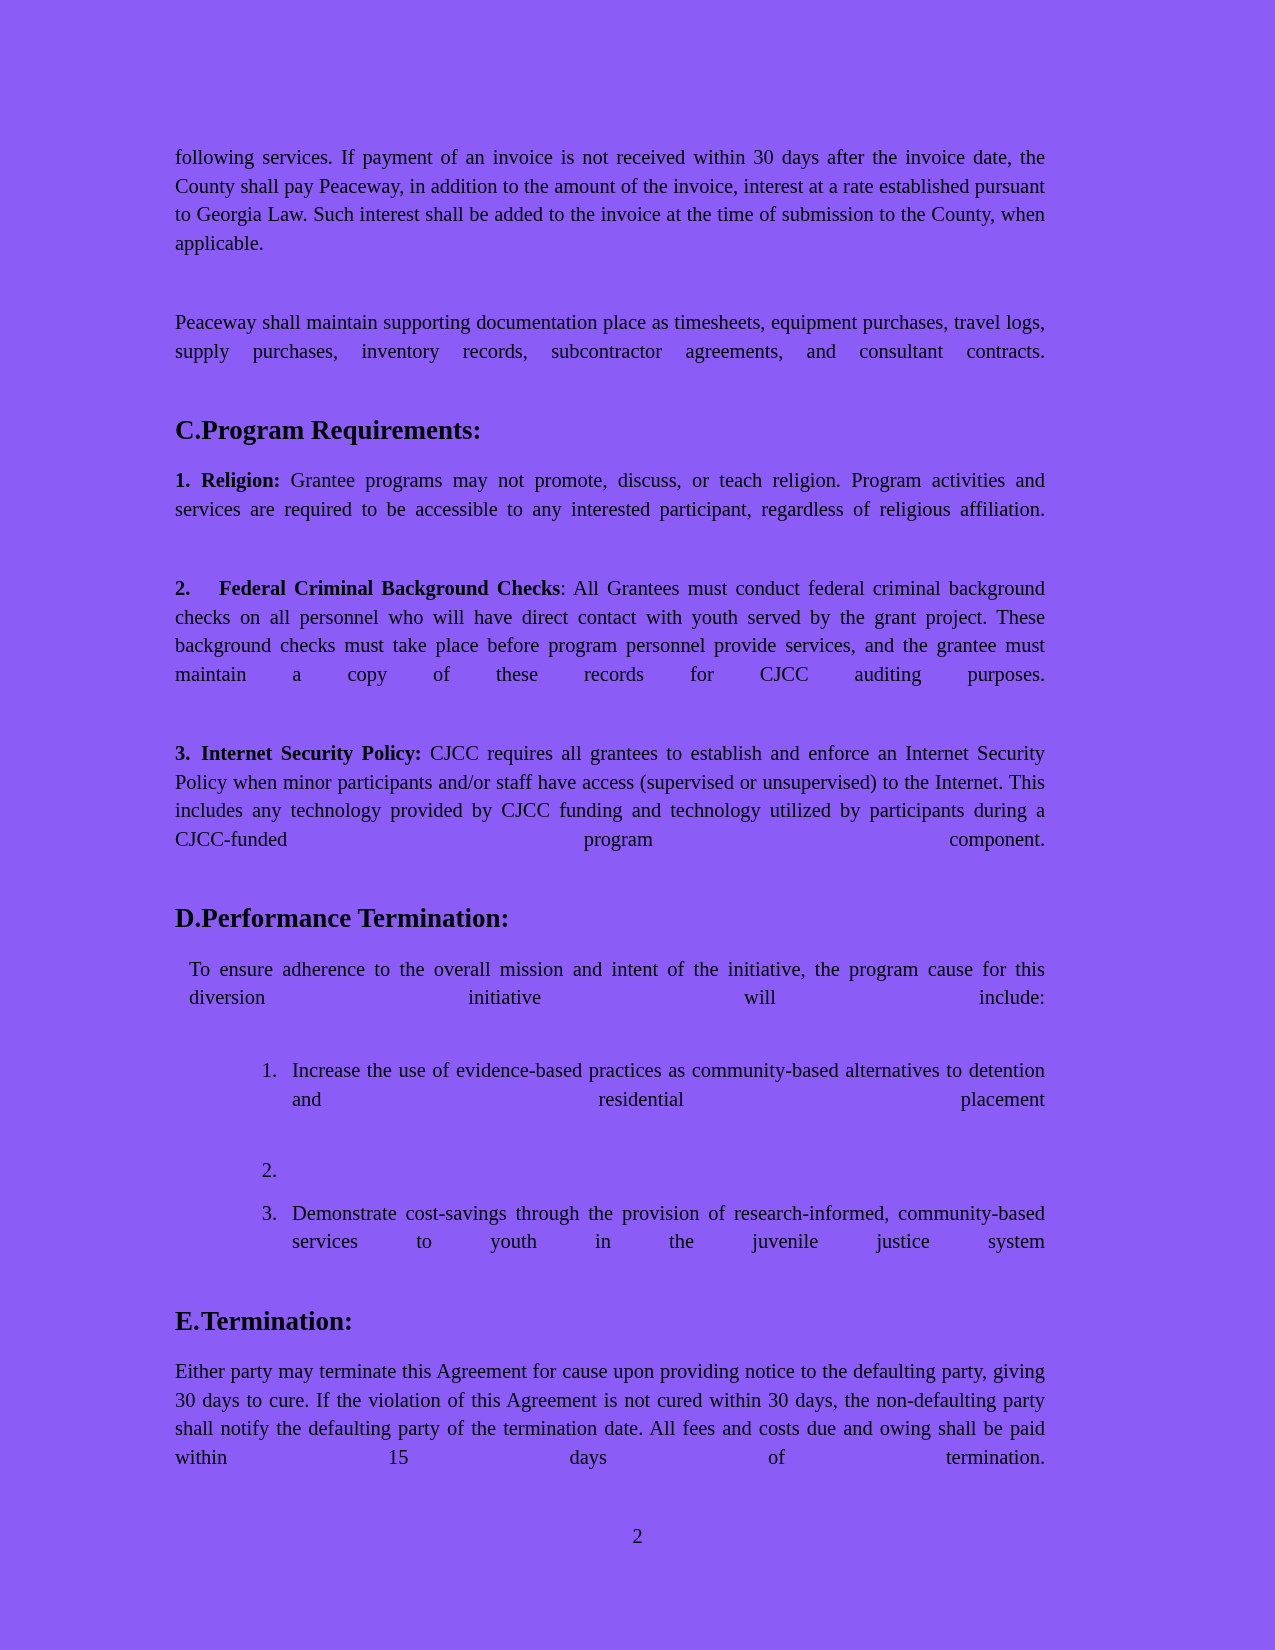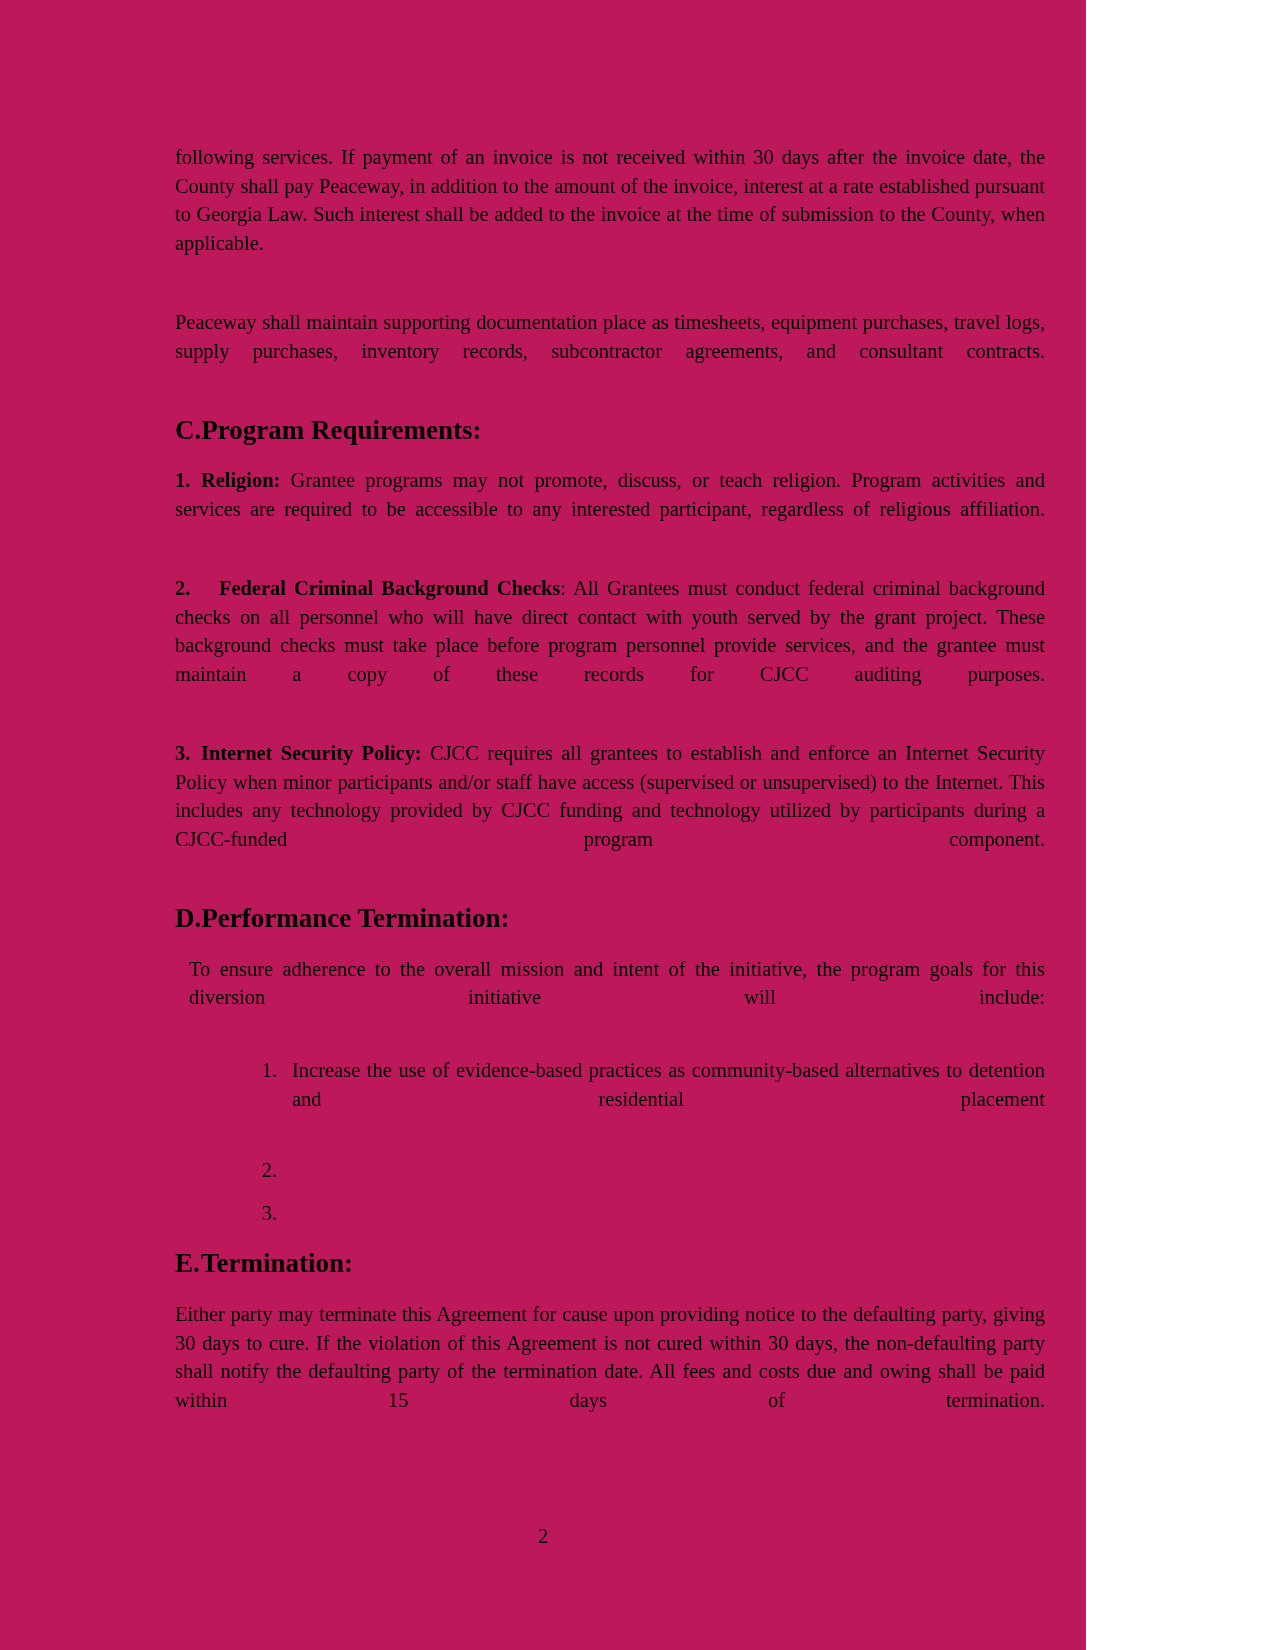--- a/index.html
+++ b/index.html
@@ -6,23 +6,23 @@
     margin: 0;
     padding: 0;
     background: #ffffff;
   }
   body {
     font-family: "Liberation Serif", "DejaVu Serif", serif;
     color: #000000;
   }
   .page {
     position: relative;
-    width: 1086px;
+    width: 1275px;
     height: 1650px;
-    background: #be185d;
+    background: #8b5cf6;
     overflow: hidden;
     box-sizing: border-box;
   }
   .content {
     position: absolute;
     left: 175px;
     top: 143px;
     width: 870px;
   }
   p.body-text {
@@ -126,31 +126,31 @@
     </p>
 
     <p class="body-text">
       <span class="num-prefix narrow">3.</span><span class="lead-label">Internet Security Policy:</span><span>  CJCC requires all grantees to establish and enforce an Internet Security Policy when minor participants and/or staff have access (supervised or unsupervised) to the Internet. This includes any technology provided by CJCC funding and technology utilized by participants during a CJCC-funded program component.</span>
     </p>
 
     <div class="heading">
       <span class="letter">D.</span><span>Performance Termination:</span>
     </div>
 
-    <p class="intro-text">To ensure adherence to the overall mission and intent of the initiative, the program goals for this diversion initiative will include:</p>
+    <p class="intro-text">To ensure adherence to the overall mission and intent of the initiative, the program cause for this diversion initiative will include:</p>
 
     <ol class="objectives">
       <li>
         <span class="marker">1.</span><span>Increase the use of evidence-based practices as community-based alternatives to detention and residential placement</span>
       </li>
       <li>
         <span class="marker">2.</span>
       </li>
       <li>
-        <span class="marker">3.</span>
+        <span class="marker">3.</span><span>Demonstrate cost-savings through the provision of research-informed, community-based services to youth in the juvenile justice system</span>
       </li>
     </ol>
 
     <div class="heading">
       <span class="letter">E.</span><span>Termination:</span>
     </div>
 
     <p class="body-text">Either party may terminate this Agreement for cause upon providing notice to the defaulting party, giving 30 days to cure.  If the violation of this Agreement is not cured within 30 days, the non-defaulting party shall notify the defaulting party of the termination date.   All fees and costs due and owing shall be paid within 15 days of termination.</p>
 
   </div>

